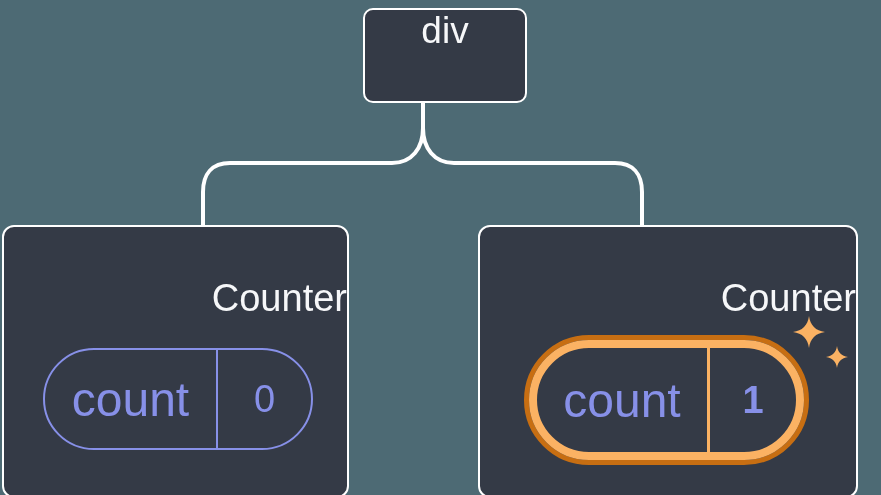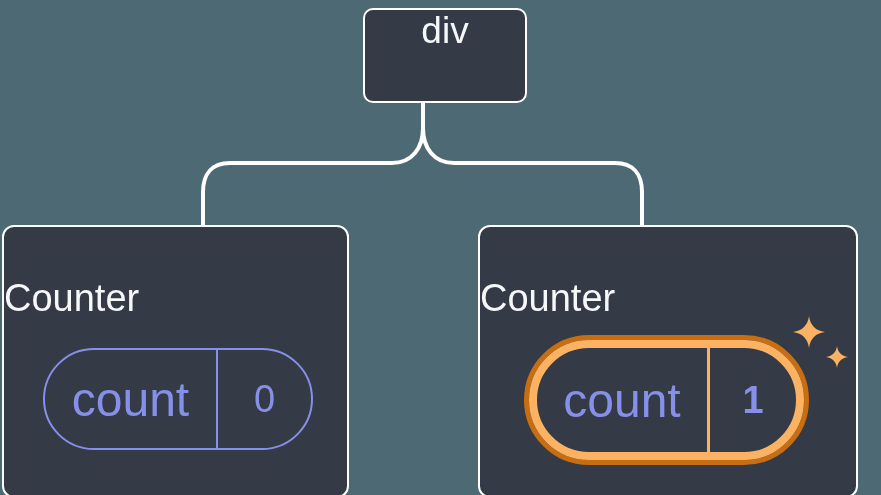--- a/index.html
+++ b/index.html
@@ -30,21 +30,21 @@
   }
   .child-card{
     top:225px;height:273px;
     border-radius:12px;
   }
   .card-left{left:2px;width:347px;}
   .card-right{left:478px;width:380px;}
 
   .card-title{
     position:absolute;top:52px;left:0;width:100%;
-    text-align:left;
+    text-align:right;
     color:var(--title-color,#F6F7F9);
     font-size:38px;font-weight:500;line-height:38px;
   }
 
   
   .state-pill{
     position:absolute;
     box-sizing:border-box;
     display:flex;align-items:stretch;
     border-radius:60px;

